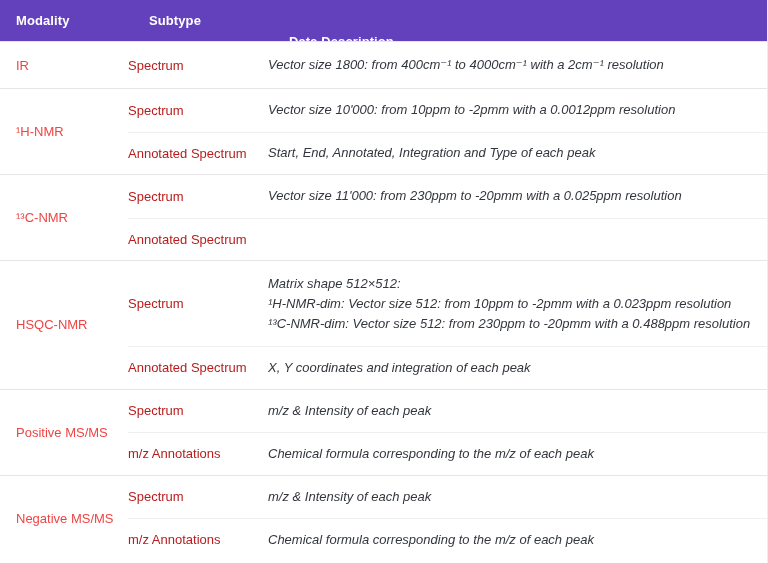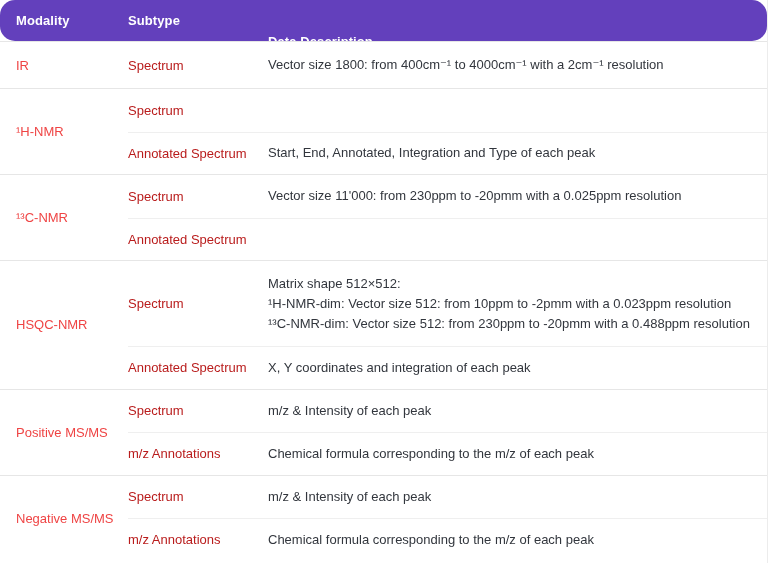--- a/index.html
+++ b/index.html
@@ -19,21 +19,21 @@
   .thead {
     display: flex;
     align-items: center;
     height: 41px;
     flex: 0 0 41px;
     color: #ffffff;
     font-weight: 700;
     letter-spacing: .1px;
   }
   .col-modality { width: 128px; padding-left: 16px; flex: 0 0 128px; }
-  .col-subtype  { width: 140px; flex: 0 0 140px; }
+  .col-subtype  { width: 140px; flex: 0 0 140px; margin-left: 21px; }
   .col-desc     { flex: 1 1 auto; padding-right: 10px; margin-top: 42px; }
   .group {
     display: flex;
     border-top: 1px solid #e6e6e6;
   }
   .modality-cell {
     width: 128px; flex: 0 0 128px;
     padding-left: 16px;
     display: flex; align-items: center;
     color: #ef4444;
@@ -46,48 +46,50 @@
   }
   .row + .row { border-top: 1px solid #efefef; }
   .row--tall { min-height: 85px; }
   .cell-subtype { width: 140px; flex: 0 0 140px; color: #b91c1c; }
   .cell-desc {
     flex: 1 1 auto;
     white-space: pre-line;
     line-height: 20px;
     padding: 6px 10px 6px 0;
     color: #32363d;
+    font-style: italic;
   }
 </style>
 </head>
 <body>
 
 <div class="data-table">
 
-  <div class="thead" style="background: rgb(99, 64, 188); color: rgb(255, 255, 255); border-radius: 15px;">
+  <div class="thead" style="background: rgb(99, 64, 188); color: rgb(255, 255, 255);">
     <div class="col-modality">Modality</div>
     <div class="col-subtype">Subtype</div>
     <div class="col-desc">Data Description</div>
   </div>
 
   <div class="group">
     <div class="modality-cell" style="min-height:46px;">IR</div>
     <div class="rows">
       <div class="row" style="min-height:46px;">
         <div class="cell-subtype">Spectrum</div>
         <div class="cell-desc">Vector size 1800: from 400cm⁻¹ to 4000cm⁻¹ with a 2cm⁻¹ resolution</div>
       </div>
     </div>
   </div>
 
   <div class="group">
     <div class="modality-cell">¹H-NMR</div>
     <div class="rows">
       <div class="row">
         <div class="cell-subtype">Spectrum</div>
+        <div class="cell-desc">Vector size 10'000: from 10ppm to -2pmm with a 0.0012ppm resolution</div>
       </div>
       <div class="row">
         <div class="cell-subtype">Annotated Spectrum</div>
         <div class="cell-desc">Start, End, Annotated, Integration and Type of each peak</div>
       </div>
     </div>
   </div>
 
   <div class="group">
     <div class="modality-cell">¹³C-NMR</div>

